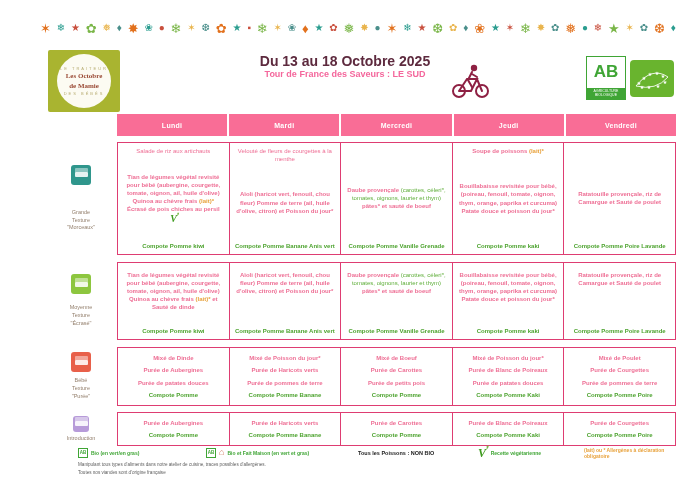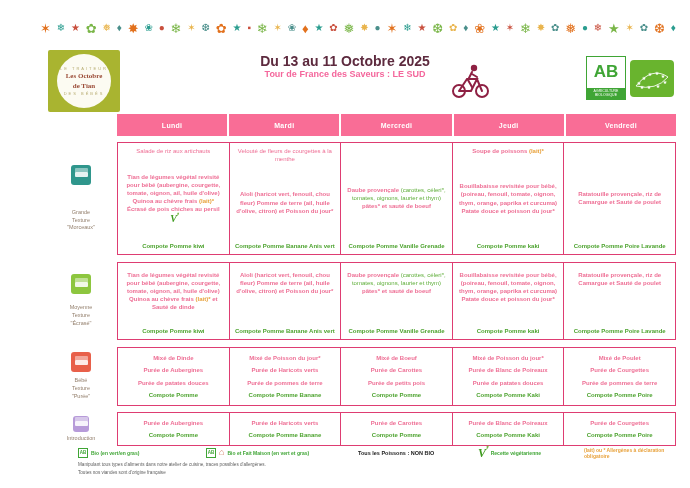--- a/index.html
+++ b/index.html
@@ -134,27 +134,27 @@
       <span style="color: rgb(233, 180, 76); font-size: 10px;">✶</span>
       <span style="color: rgb(74, 143, 139); font-size: 10px;">✿</span>
       <span style="color: rgb(226, 113, 29); font-size: 13px;">❆</span>
       <span style="color: rgb(42, 157, 143); font-size: 10px;">♦</span>
     </div>
 
   <div class="logo">
     <div class="logo-circle">
       <div class="logo-arc">LE TRAITEUR</div>
       <div class="logo-name">Les Octobre</div>
-      <div class="logo-name">de Tian</div>
+      <div class="logo-name">de Mamie</div>
       <div class="logo-arc">DES BÉBÉS</div>
     </div>
   </div>
 
   <div class="title-block">
-    <div class="t-date">Du 13 au 11 Octobre 2025</div>
+    <div class="t-date">Du 13 au 18 Octobre 2025</div>
     <div class="t-sub">Tour de France des Saveurs : LE SUD</div>
   </div>
 
   <div class="bike">
     <svg width="40" height="38" viewBox="0 0 40 38">
       <g stroke="#8e2043" stroke-width="2" fill="none" stroke-linecap="round">
         <circle cx="9" cy="29" r="6"></circle>
         <circle cx="32" cy="29" r="6"></circle>
         <path d="M9 29 L17 17 L27 17 L32 29 M17 17 L27 17 L21 29 L9 29"></path>
         <path d="M22 10 L18 18 M22 12 L27 15 M18 18 L22 25"></path>

